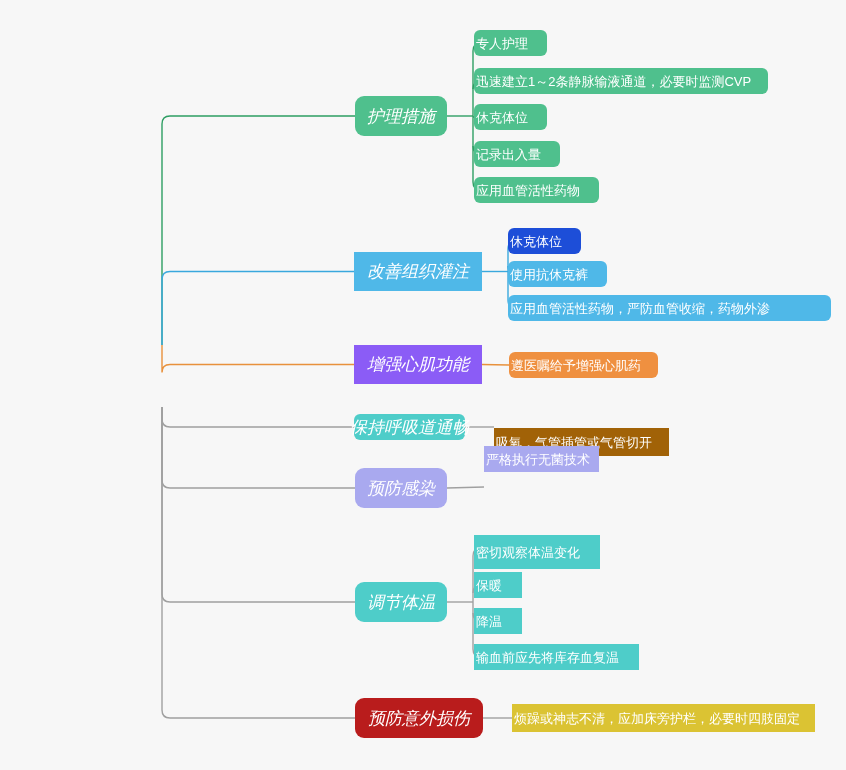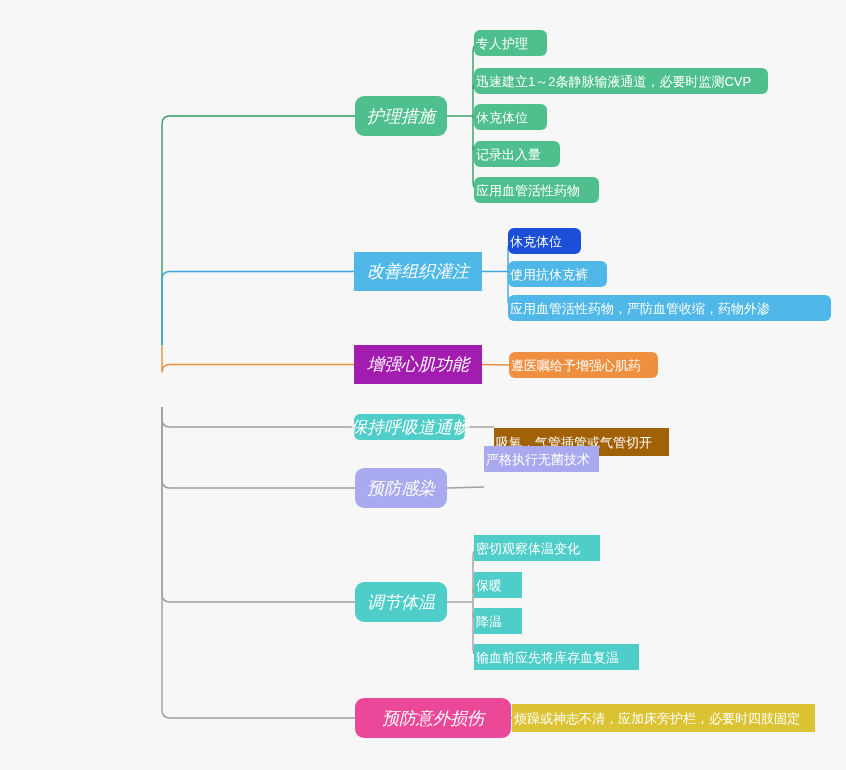--- a/index.html
+++ b/index.html
@@ -95,26 +95,26 @@
     <div class="node node-branch rounded-lg" style="left: 355px; top: 96px; width: 92px; height: 40px; background: rgb(79, 192, 141);">护理措施</div>
     <div class="node node-leaf rounded-sm" style="left: 474px; top: 30px; width: 73px; height: 26px; background: rgb(79, 192, 141);">专人护理</div>
     <div class="node node-leaf rounded-sm" style="left: 474px; top: 68px; width: 294px; height: 26px; background: rgb(79, 192, 141);">迅速建立1～2条静脉输液通道，必要时监测CVP</div>
     <div class="node node-leaf rounded-sm" style="left: 474px; top: 104px; width: 73px; height: 26px; background: rgb(79, 192, 141);">休克体位</div>
     <div class="node node-leaf rounded-sm" style="left: 474px; top: 141px; width: 86px; height: 26px; background: rgb(79, 192, 141);">记录出入量</div>
     <div class="node node-leaf rounded-sm" style="left: 474px; top: 177px; width: 125px; height: 26px; background: rgb(79, 192, 141);">应用血管活性药物</div>
     <div class="node node-branch square" style="left: 354px; top: 252px; width: 128px; height: 39px; background: rgb(79, 184, 232);">改善组织灌注</div>
     <div class="node node-leaf rounded-sm" style="left: 508px; top: 228px; width: 73px; height: 26px; background: #1d4ed8;">休克体位</div>
     <div class="node node-leaf rounded-sm" style="left: 508px; top: 261px; width: 99px; height: 26px; background: rgb(79, 184, 232);">使用抗休克裤</div>
     <div class="node node-leaf rounded-sm" style="left: 508px; top: 295px; width: 323px; height: 26px; background: rgb(79, 184, 232);">应用血管活性药物，严防血管收缩，药物外渗</div>
-    <div class="node node-branch square" style="left: 354px; top: 345px; width: 128px; height: 39px; background: #a21caf;">增强心肌功能</div>
+    <div class="node node-branch square" style="left: 354px; top: 345px; width: 128px; height: 39px; background: #8b5cf6;">增强心肌功能</div>
     <div class="node node-leaf rounded-sm" style="left: 509px; top: 352px; width: 149px; height: 26px; background: rgb(239, 144, 64);">遵医嘱给予增强心肌药</div>
     <div class="node node-branch rounded-sm" style="left: 354px; top: 414px; width: 111px; height: 26px; background: rgb(78, 205, 201);">保持呼吸道通畅</div>
     <div class="node node-leaf square" style="left: 494px; top: 413px; width: 175px; height: 28px; background: #a16207; margin-top: 15px;">吸氧，气管插管或气管切开</div>
     <div class="node node-branch rounded-lg" style="left: 355px; top: 468px; width: 92px; height: 40px; background: rgb(169, 169, 239);">预防感染</div>
     <div class="node node-leaf square" style="left: 484px; top: 446px; width: 115px; height: 26px; background: rgb(169, 169, 239);">严格执行无菌技术</div>
     <div class="node node-branch rounded-lg" style="left: 355px; top: 582px; width: 92px; height: 40px; background: rgb(78, 205, 201);">调节体温</div>
-    <div class="node node-leaf square" style="left: 474px; top: 535px; width: 126px; height: 26px; background: rgb(78, 205, 201);">密切观察体温变化</div>
+    <div class="node node-leaf square" style="left: 474px; top: 535px; width: 126px; height: 34px; background: rgb(78, 205, 201);">密切观察体温变化</div>
     <div class="node node-leaf square" style="left: 474px; top: 572px; width: 48px; height: 26px; background: rgb(78, 205, 201);">保暖</div>
     <div class="node node-leaf square" style="left: 474px; top: 608px; width: 48px; height: 26px; background: rgb(78, 205, 201);">降温</div>
     <div class="node node-leaf square" style="left: 474px; top: 644px; width: 165px; height: 26px; background: rgb(78, 205, 201);">输血前应先将库存血复温</div>
-    <div class="node node-branch rounded-lg" style="left: 355px; top: 698px; width: 156px; height: 40px; background: #ec4899;">预防意外损伤</div>
+    <div class="node node-branch rounded-lg" style="left: 355px; top: 698px; width: 128px; height: 40px; background: #b91c1c;">预防意外损伤</div>
     <div class="node node-leaf square" style="left: 512px; top: 704px; width: 303px; height: 28px; background: rgb(219, 195, 51);">烦躁或神志不清，应加床旁护栏，必要时四肢固定</div>
   </div>
 
 </body></html>

